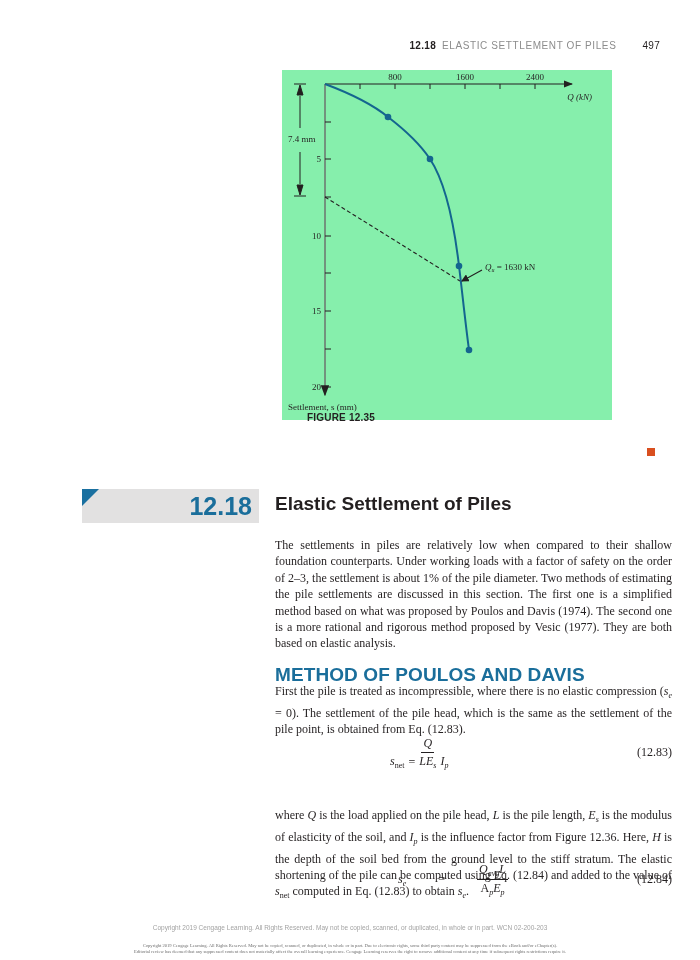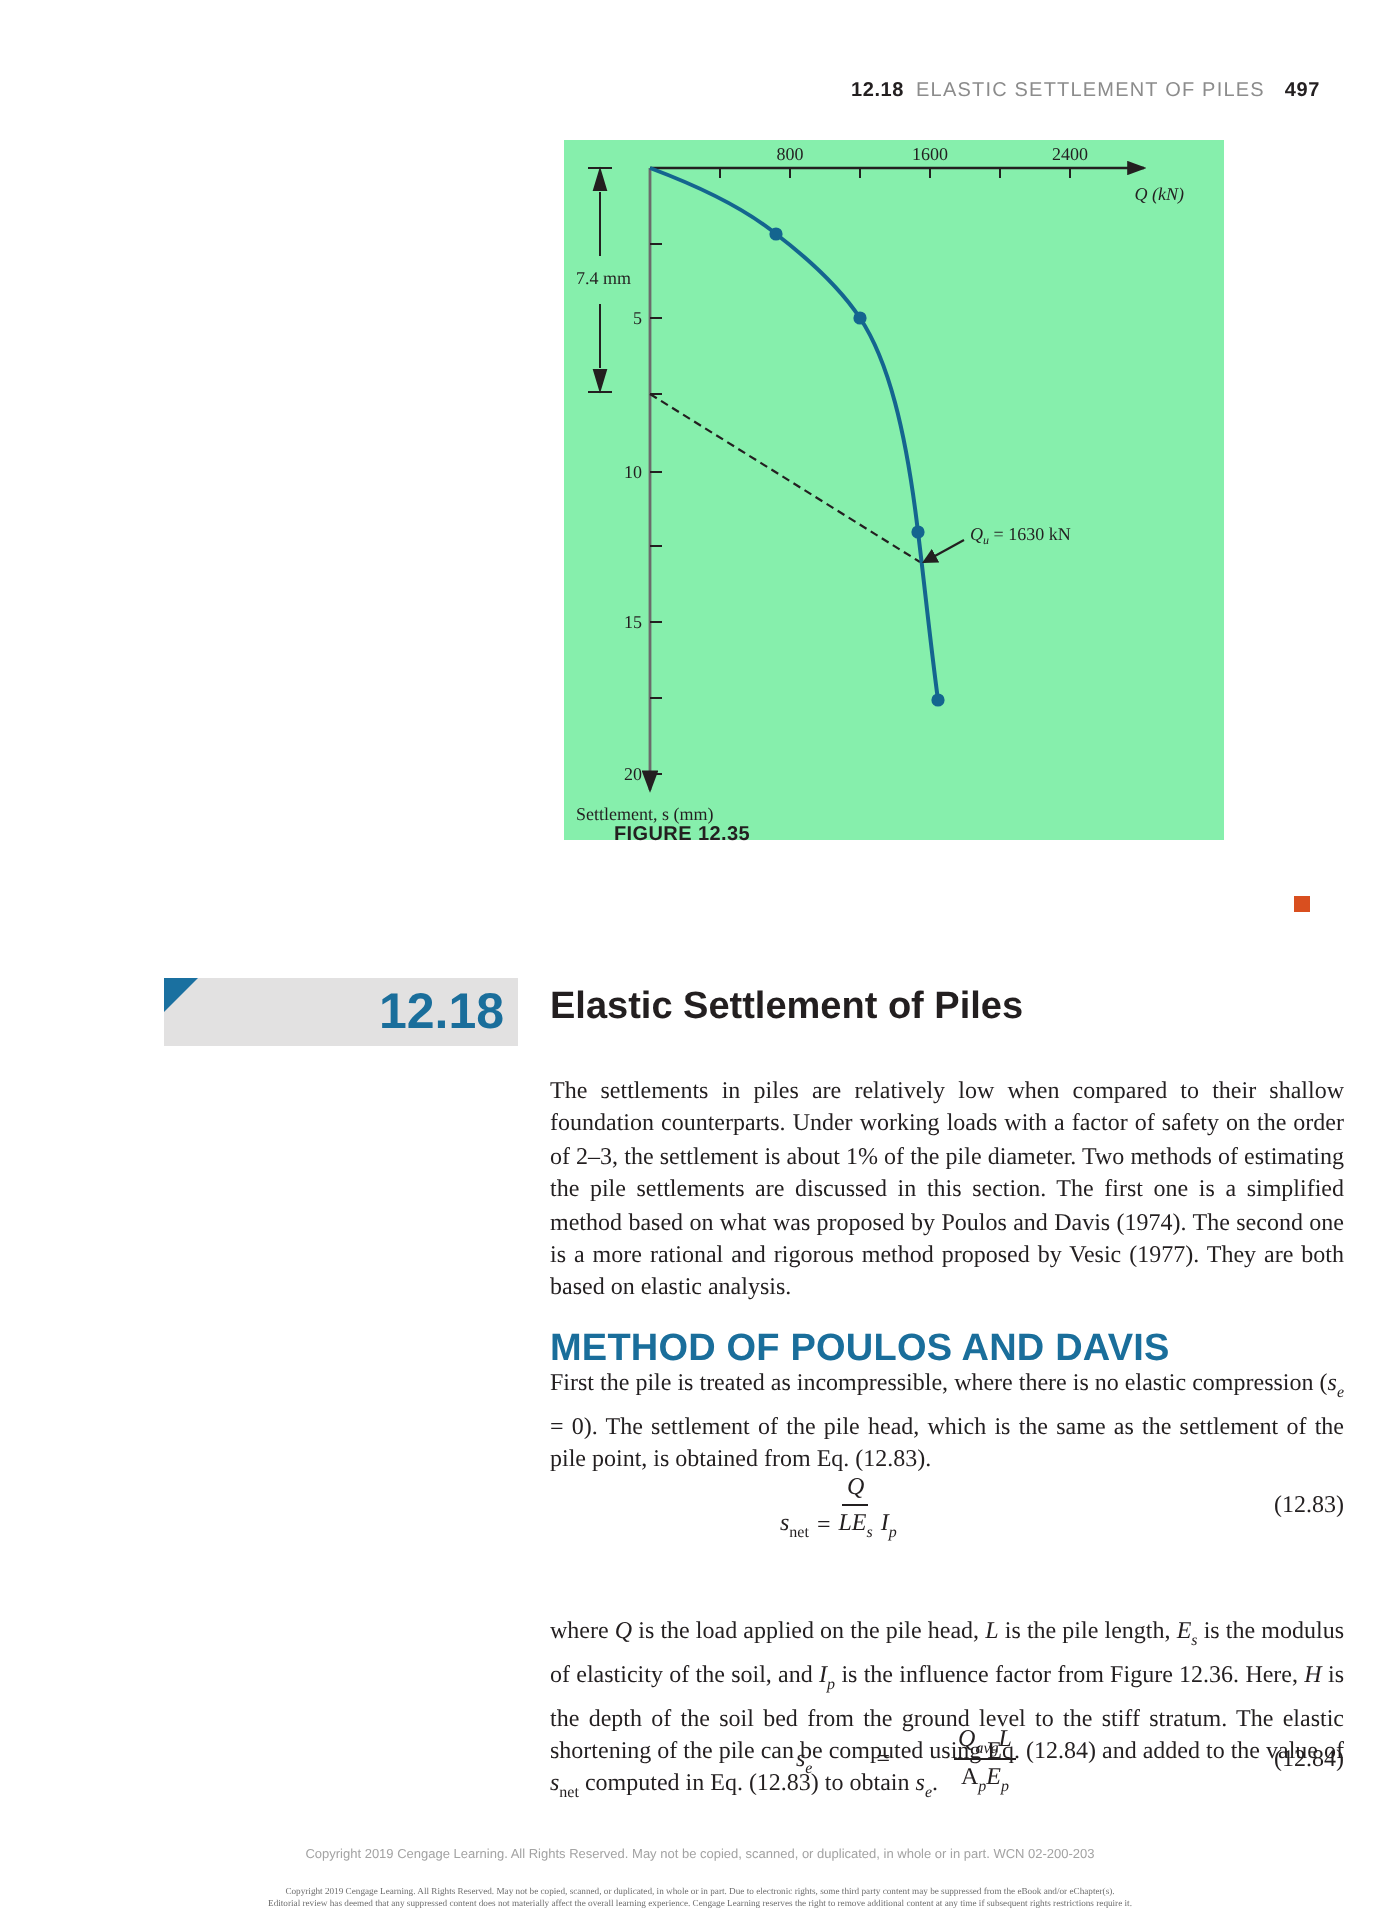--- a/index.html
+++ b/index.html
@@ -1,20 +1,20 @@
 <!DOCTYPE html>
 <html><head>
 <meta charset="utf-8">
 <style>
   html, body { margin:0; padding:0; background:#ffffff; }
   body { width:700px; height:960px; position:relative; overflow:hidden; font-family:"Liberation Serif", serif; color:#231f20; }
   .running-head { position:absolute; top:40px; right:40px; font-family:"Liberation Sans", sans-serif; font-size:10px; letter-spacing:0.3px; display:flex; gap:6px; align-items:baseline; }
   .rh-num { font-weight:bold; color:#231f20; }
   .rh-title { color:#8c8c8c; text-transform:uppercase; letter-spacing:0.6px; }
-  .rh-page { font-weight:bold; margin-left:4px; }
+  .rh-page { font-weight:normal; margin-left:20px; }
   .figure-wrap { position:absolute; left:282px; top:70px; width:330px; height:350px; background:#86efac; }
   .figure-wrap svg { position:absolute; left:-270px; top:-70px; }
   .fig-caption { position:absolute; left:275px; top:412px; font-family:"Liberation Sans", sans-serif; font-size:10px; font-weight:bold; color:#231f20; letter-spacing:0.2px;padding-left:32px; }
   .end-mark { position:absolute; left:647px; top:448px; width:8px; height:8px; background:#d94f1f; }
   .sec-bar { position:absolute; left:82px; top:489px; width:177px; height:34px; background:#e2e1e1; }
   .sec-tri { position:absolute; left:82px; top:489px; width:0; height:0; border-top:17px solid #1a70a0; border-right:17px solid transparent; }
   .sec-num { position:absolute; left:82px; top:489px; width:170px; height:34px; text-align:right; font-family:"Liberation Sans", sans-serif; font-weight:bold; font-size:25px; line-height:34px; color:#1a6e9b; }
   .sec-title { position:absolute; left:275px; top:493px; font-family:"Liberation Sans", sans-serif; font-weight:bold; font-size:19px; color:#231f20; }
   .para { position:absolute; left:275px; width:397px; font-size:12px; line-height:16.4px; text-align:justify; }
   .p1 { top:537px; }

